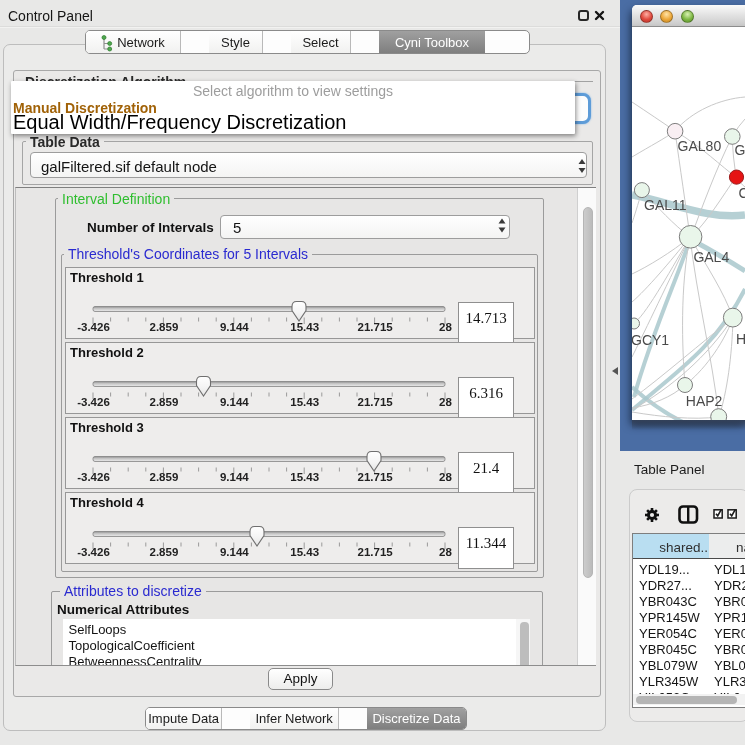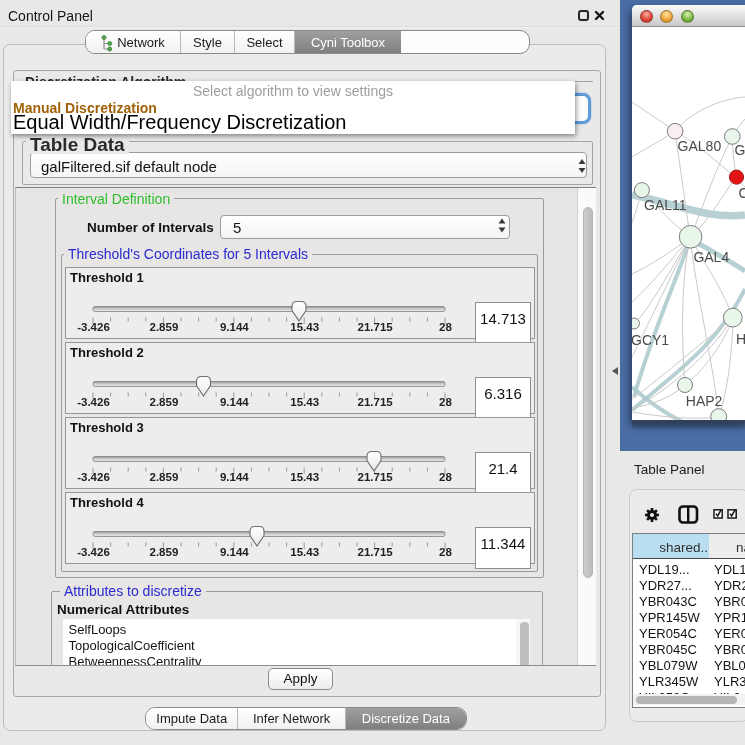--- a/index.html
+++ b/index.html
@@ -3,26 +3,26 @@
 <style>
 *{margin:0;padding:0;box-sizing:border-box;font-family:"Liberation Sans",sans-serif;}
 html,body{width:745px;height:745px;overflow:hidden;background:#e8e8e7;position:relative;}
 .abs{position:absolute;}
 .txt{position:absolute;white-space:nowrap;line-height:1;}
 .bold{font-weight:bold;}
 .grpbox{position:absolute;border:1px solid #9b9b9b;border-radius:2px;}
 .grplbl{position:absolute;white-space:nowrap;line-height:1;padding:0 4px;z-index:2;}
 .combo{position:absolute;background:linear-gradient(#ffffff,#f4f4f3);border:1px solid #9d9d9d;border-radius:4px;}
 .arr{position:absolute;width:0;height:0;}
-.tabgrp{position:absolute;display:flex;background:#fdfdfd;border:1px solid #8a8a8a;border-radius:10px;overflow:hidden;}
+.tabgrp{position:absolute;display:flex;background:#fdfdfd;border:1px solid #8a8a8a;border-radius:5px;overflow:hidden;gap:28px;}
 .tab{font-size:13px;color:#1b1b1b;display:flex;align-items:center;justify-content:center;border-right:1px solid #b9b9b9;background:linear-gradient(#ffffff,#f1f1f0);}
 .tab:last-child{border-right:none;}
 .tabsel{background:linear-gradient(#a0a0a0,#7f7f7f);color:#ffffff;border-right:1px solid #787878;}
 .thrbox{position:absolute;left:49px;width:470px;height:72px;background:#eeedec;border:1px solid #979797;}
-.vbox{position:absolute;left:409px;top:34px;width:56px;height:42px;background:#ffffff;border:1px solid #8f8f8f;font-size:15px;color:#111;text-align:center;line-height:31px;}
+.vbox{position:absolute;left:392px;top:34px;width:56px;height:42px;background:#ffffff;border:1px solid #8f8f8f;font-size:15px;color:#111;text-align:center;line-height:31px;font-family:Liberation Serif, serif;}
 .tlbl{position:absolute;top:52.5px;width:60px;margin-left:-30px;text-align:center;font-size:11.5px;font-weight:bold;color:#222;}
 .cell{position:absolute;font-size:13px;color:#151515;line-height:1;white-space:nowrap;}
 </style></head><body>
 
 <div class="txt" style="left:8px;top:9px;font-size:14px;color:#161616;">Control Panel</div>
 <div class="abs" style="left:578px;top:10px;width:11px;height:11px;border:2px solid #262626;border-radius:3px;"></div>
 <svg class="abs" style="left:594px;top:10px;" width="11" height="11">
     <g stroke="#151515" stroke-width="2.4" stroke-linecap="round">
       <line x1="2" y1="2" x2="9" y2="9"></line>
       <line x1="9" y1="2" x2="2" y2="9"></line>
@@ -46,21 +46,21 @@
         </g>
       </svg>Network</div>
 <div class="tab" style="width:54px;">Style</div>
 <div class="tab" style="width:60px;">Select</div>
 <div class="tab tabsel" style="width:106px;">Cyni Toolbox</div>
 </div>
 <div class="txt" style="left:25px;top:74.5px;font-size:14px;font-weight:bold;color:#2a2a2a;">Discretization Algorithm</div>
 <div class="abs" style="left:196px;top:81px;width:397px;height:1px;background:#a2a2a2;"></div>
 <div class="abs" style="left:556px;top:93px;width:35px;height:31px;border:3px solid #5e9cd8;border-radius:8px;background:#fdfdfd;box-shadow:0 0 2px #7fb3e6;"></div>
 <div class="grpbox" style="left:22px;top:141px;width:571px;height:44px;border-color:#a5a5a5;"></div>
-<div class="grplbl" style="left:26px;top:134.5px;font-size:19px;font-weight:bold;color:#2a2a2a;background:#eae9e8;">Table Data</div>
+<div class="grplbl" style="left:26px;top:134.5px;font-size:14px;font-weight:bold;color:#2a2a2a;background:#eae9e8;">Table Data</div>
 <div class="combo" style="left:30px;top:152px;width:557px;height:26px;"></div>
 <div class="txt" style="left:41px;top:159px;font-size:15px;color:#141414;">galFiltered.sif default node</div>
 <svg class="abs" style="left:577px;top:158px;" width="10" height="16">
     <path d="M5,1 L8.5,6 L1.5,6 Z" fill="#3a3a3a"></path>
     <path d="M5,15 L8.5,10 L1.5,10 Z" fill="#3a3a3a"></path>
   </svg>
 <div class="abs" id="vp" style="left:15px;top:187px;width:581px;height:479px;background:#e7e6e5;border-top:1px solid #7f7f7f;border-left:1px solid #bdbdbd;border-bottom:1px solid #8d8d8d;overflow:hidden;">
 <div class="grpbox" style="left:39px;top:10px;width:489px;height:380px;"></div>
 <div class="grplbl" style="left:42px;top:4px;font-size:14px;color:#2fbe2f;background:#e7e6e5;">Interval Definition</div>
 <div class="txt bold" style="left:71px;top:33px;font-size:13.5px;color:#111;">Number of Intervals</div>

